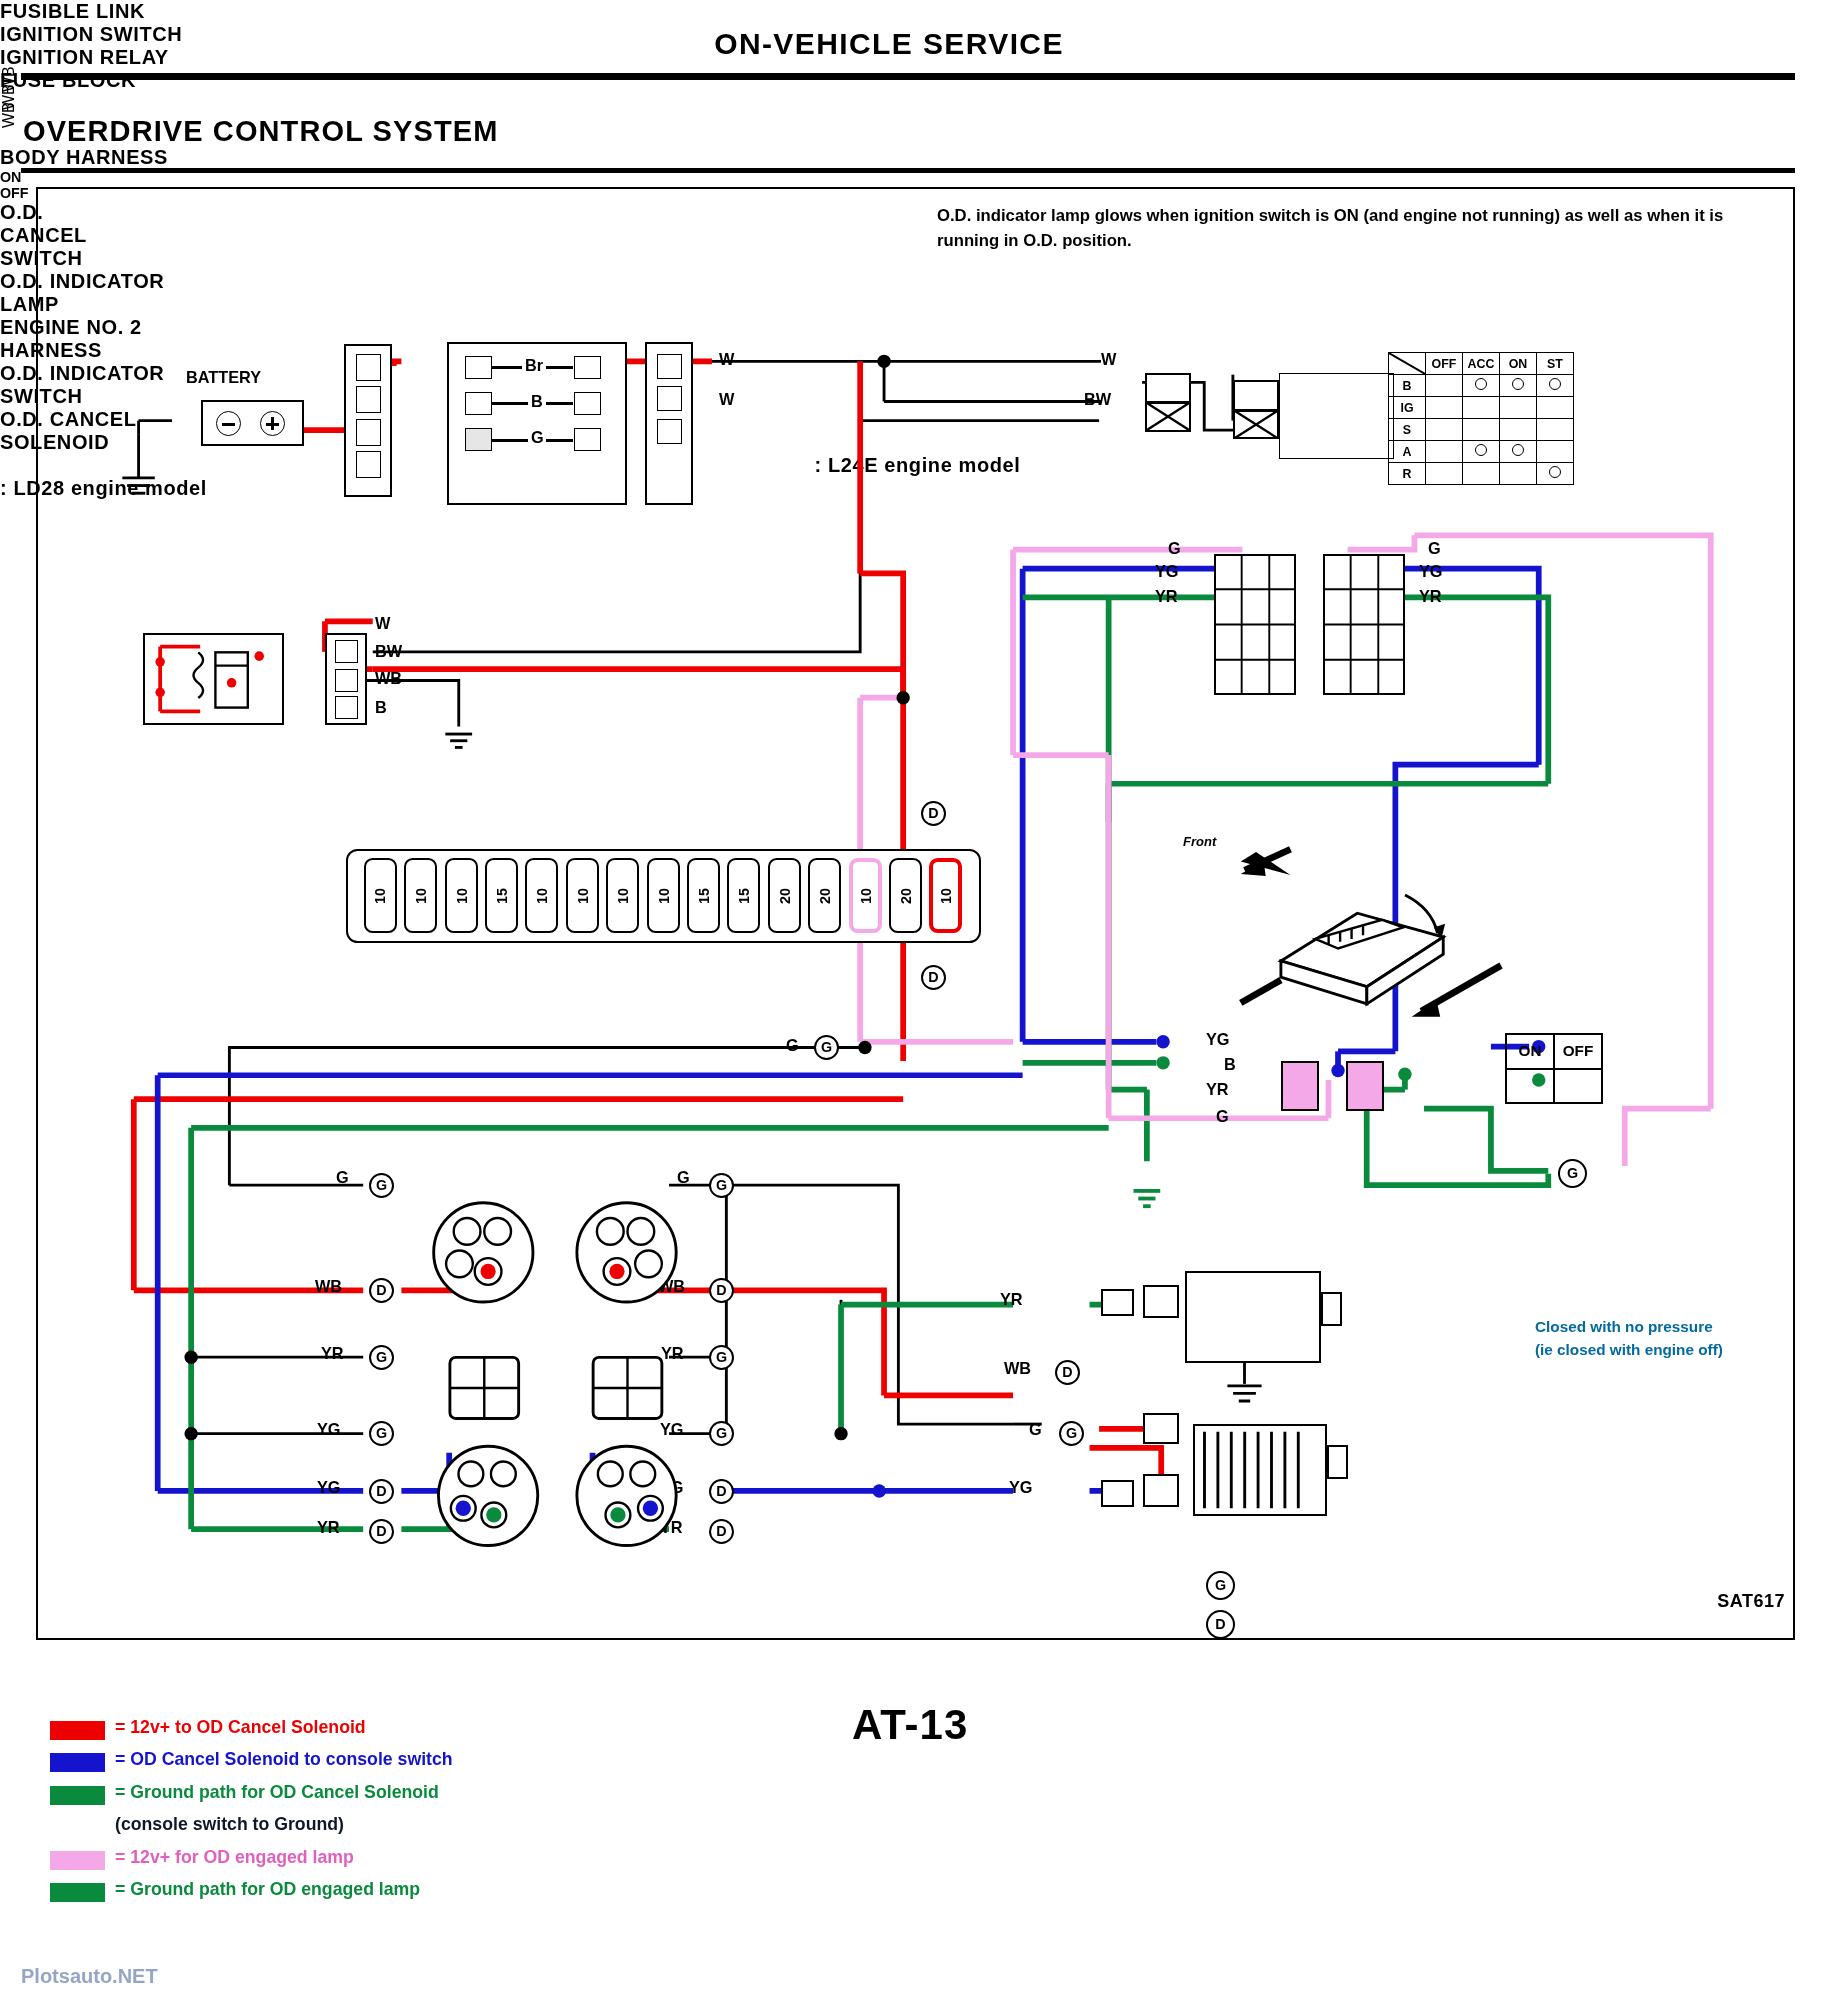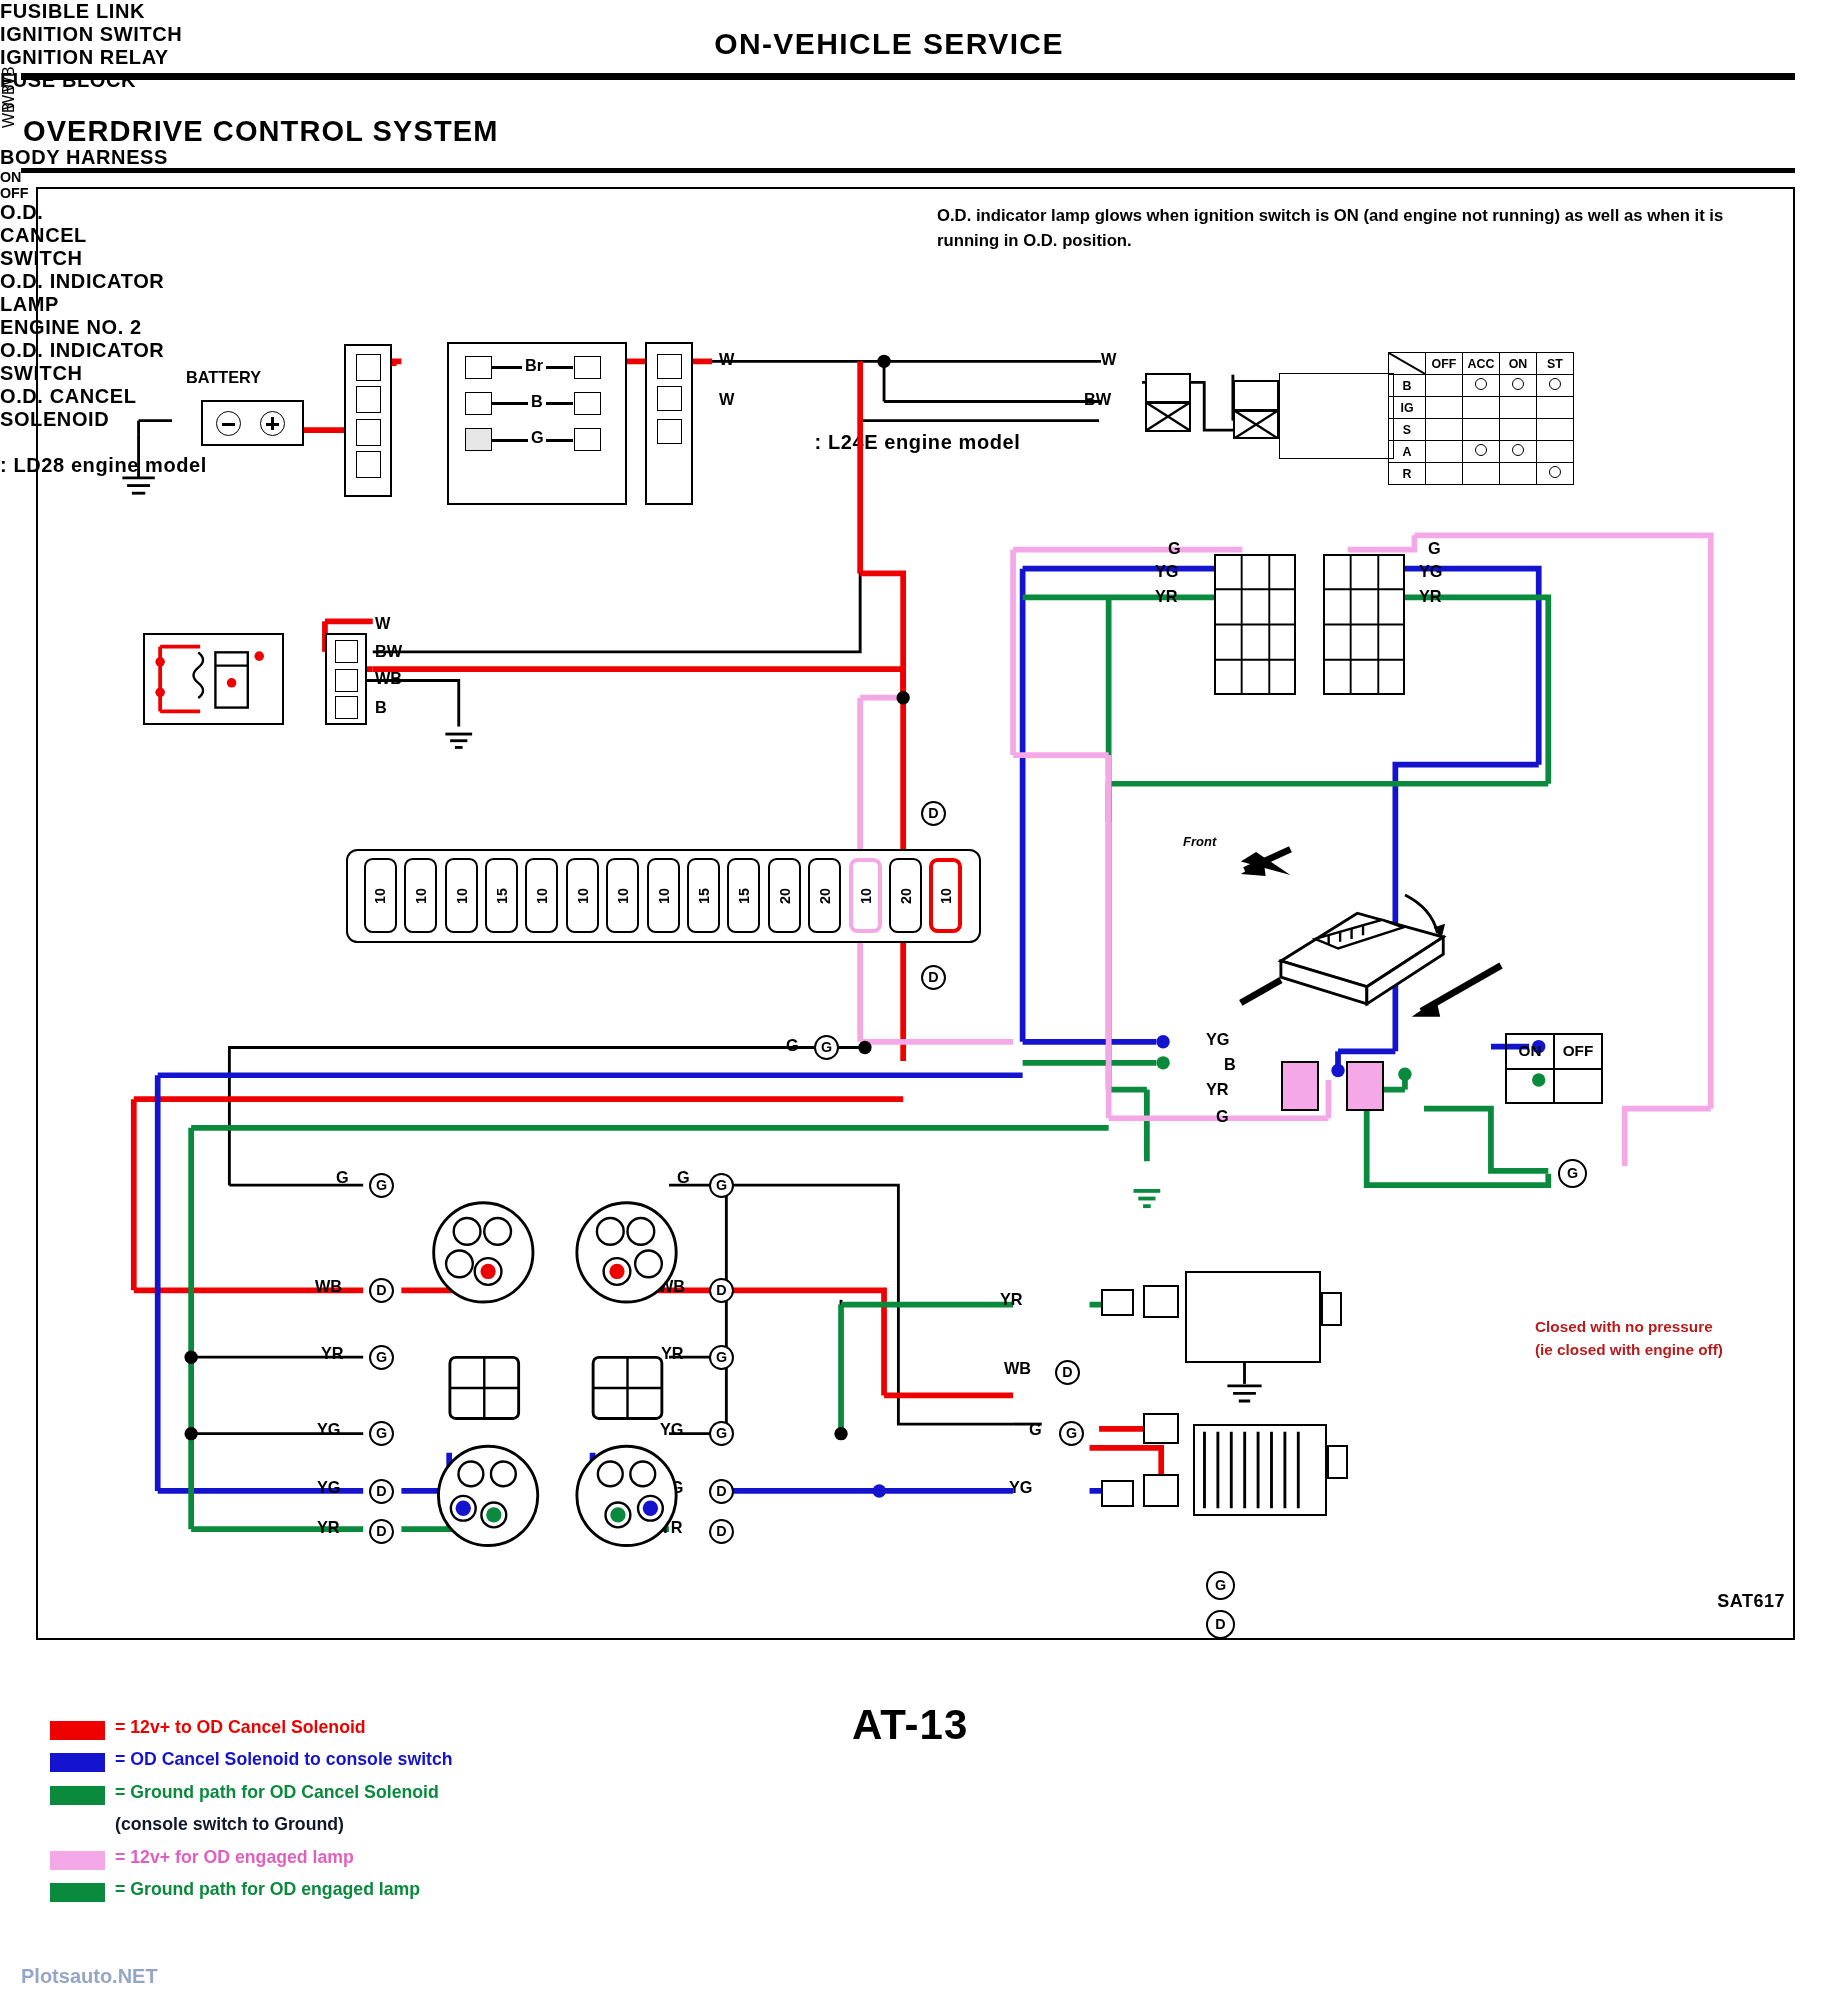--- a/index.html
+++ b/index.html
@@ -131,21 +131,21 @@
     left: 21px; top: 1965px;
     font-size: 20px;
     font-weight: bold;
     color: #7c8fb8;
     opacity: .8;
   }
   .footnote {
     position: absolute;
     font-size: 15.3px;
     font-weight: bold;
-    color: #b91c1c;
+    color: #0369a1;
     line-height: 1.35;
   }
   table.sw {
     position: absolute;
     border-collapse: collapse;
     font-size: 12.4px;
     font-weight: bold;
   }
   table.sw td, table.sw th {
     border: 1.9px solid #000;
@@ -658,20 +658,21 @@
     <circle cx="215" cy="335" r="52" fill="#fff" stroke="#000" stroke-width="3"></circle>
     <circle cx="198" cy="312" r="13" fill="none" stroke="#000" stroke-width="2.5"></circle>
     <circle cx="232" cy="312" r="13" fill="none" stroke="#000" stroke-width="2.5"></circle>
     <circle cx="240" cy="348" r="13" fill="none" stroke="#000" stroke-width="2.5"></circle>
     <circle cx="206" cy="355" r="13" fill="none" stroke="#000" stroke-width="2.5"></circle>
     <circle cx="206" cy="355" r="8" fill="#0a8a3c"></circle>
     <circle cx="240" cy="348" r="8" fill="#1414cf"></circle>
   </svg>
 
   <div class="lbl-big" style="left:528px;top:1289px;">ENGINE NO. 2</div>
+  <div class="lbl-big" style="left:528px;top:1321px;">HARNESS</div>
 
   <div class="lbl" style="left:1000px;top:1290px;">YR</div>
   <div class="box" style="left:1101px;top:1289px;width:32.5px;height:27px;"></div>
   <div class="box" style="left:1143px;top:1285px;width:36px;height:32.5px;"></div>
   <div class="box" style="left:1185px;top:1271px;width:136px;height:92px;"></div>
   <div class="box" style="left:1321px;top:1292px;width:21px;height:34px;"></div>
   <svg width="57" height="57" style="position:absolute;left:1216px;top:1363px" viewBox="0 0 60 60">
     <path d="M30,0 L30,22" stroke="#000" stroke-width="3"></path>
     <path d="M12,24 L48,24 M18,32 L42,32 M24,40 L36,40" stroke="#000" stroke-width="3"></path>
   </svg>

